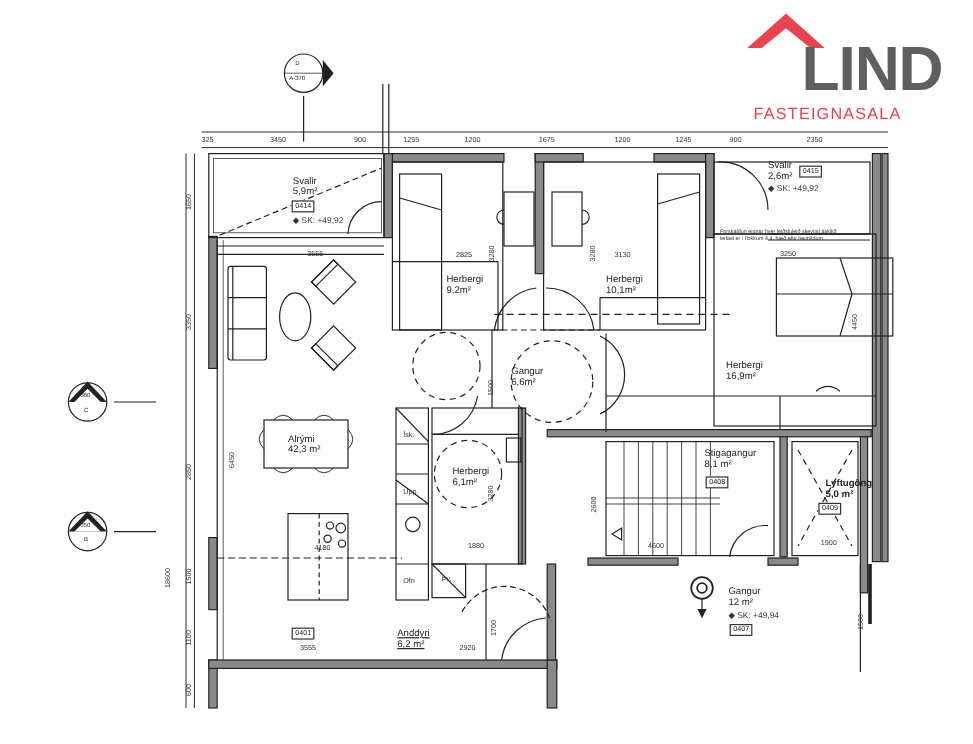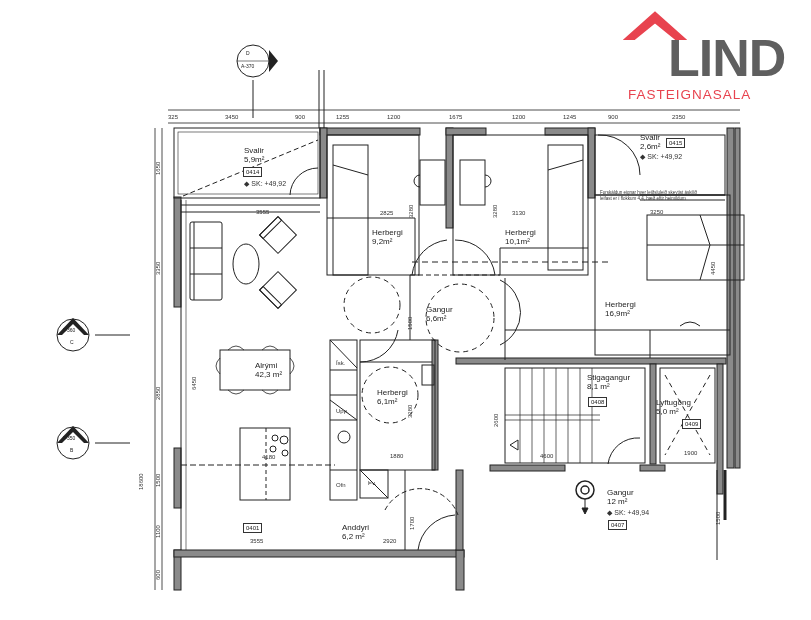--- a/index.html
+++ b/index.html
@@ -269,45 +269,45 @@
   <div>10,1m²</div>
 </div>
 <div class="lbl" style="left:605px;top:300px;">
   <div>Herbergi</div>
   <div>16,9m²</div>
 </div>
 <div class="lbl" style="left:426px;top:305px;">
   <div>Gangur</div>
   <div>6,6m²</div>
 </div>
-<div class="lbl" style="left:255px;top:361px;">
+<div class="lbl" style="left:240px;top:361px;">
   <div>Alrými</div>
   <div>42,3 m²</div>
 </div>
 <div class="lbl" style="left:377px;top:388px;">
   <div>Herbergi</div>
   <div>6,1m²</div>
 </div>
 <div class="lbl" style="left:587px;top:373px;">
   <div>Stigagangur</div>
   <div>8,1 m²</div>
 </div>
 <div class="tag" style="left:588px;top:397px;">0408</div>
-<div class="lbl" style="left:656px;top:398px;">
+<div class="lbl" style="left:688px;top:398px;font-weight:bold;">
   <div>Lyftugöng</div>
   <div>5,0 m²</div>
 </div>
 <div class="tag" style="left:682px;top:419px;">0409</div>
 <div class="lbl" style="left:607px;top:488px;">
   <div>Gangur</div>
   <div>12 m²</div>
 </div>
 <div class="dim" style="left:607px;top:509px;font-size:7px;">◆ <span>SK: +49,94</span></div>
 <div class="tag" style="left:608px;top:520px;">0407</div>
-<div class="lbl" style="left:342px;top:523px;">
+<div class="lbl" style="left:331px;top:523px;text-decoration:underline;">
   <div>Anddyri</div>
   <div>6,2 m²</div>
 </div>
 <div class="tag" style="left:243px;top:523px;">0401</div>
 
 <div class="dim" style="left:256px;top:209px;">3555</div>
 <div class="dim" style="left:380px;top:210px;">2825</div>
 <div class="dim" style="left:512px;top:210px;">3130</div>
 <div class="dim" style="left:650px;top:209px;">3250</div>
 <div class="dimv" style="left:408px;top:218px;">3280</div>

